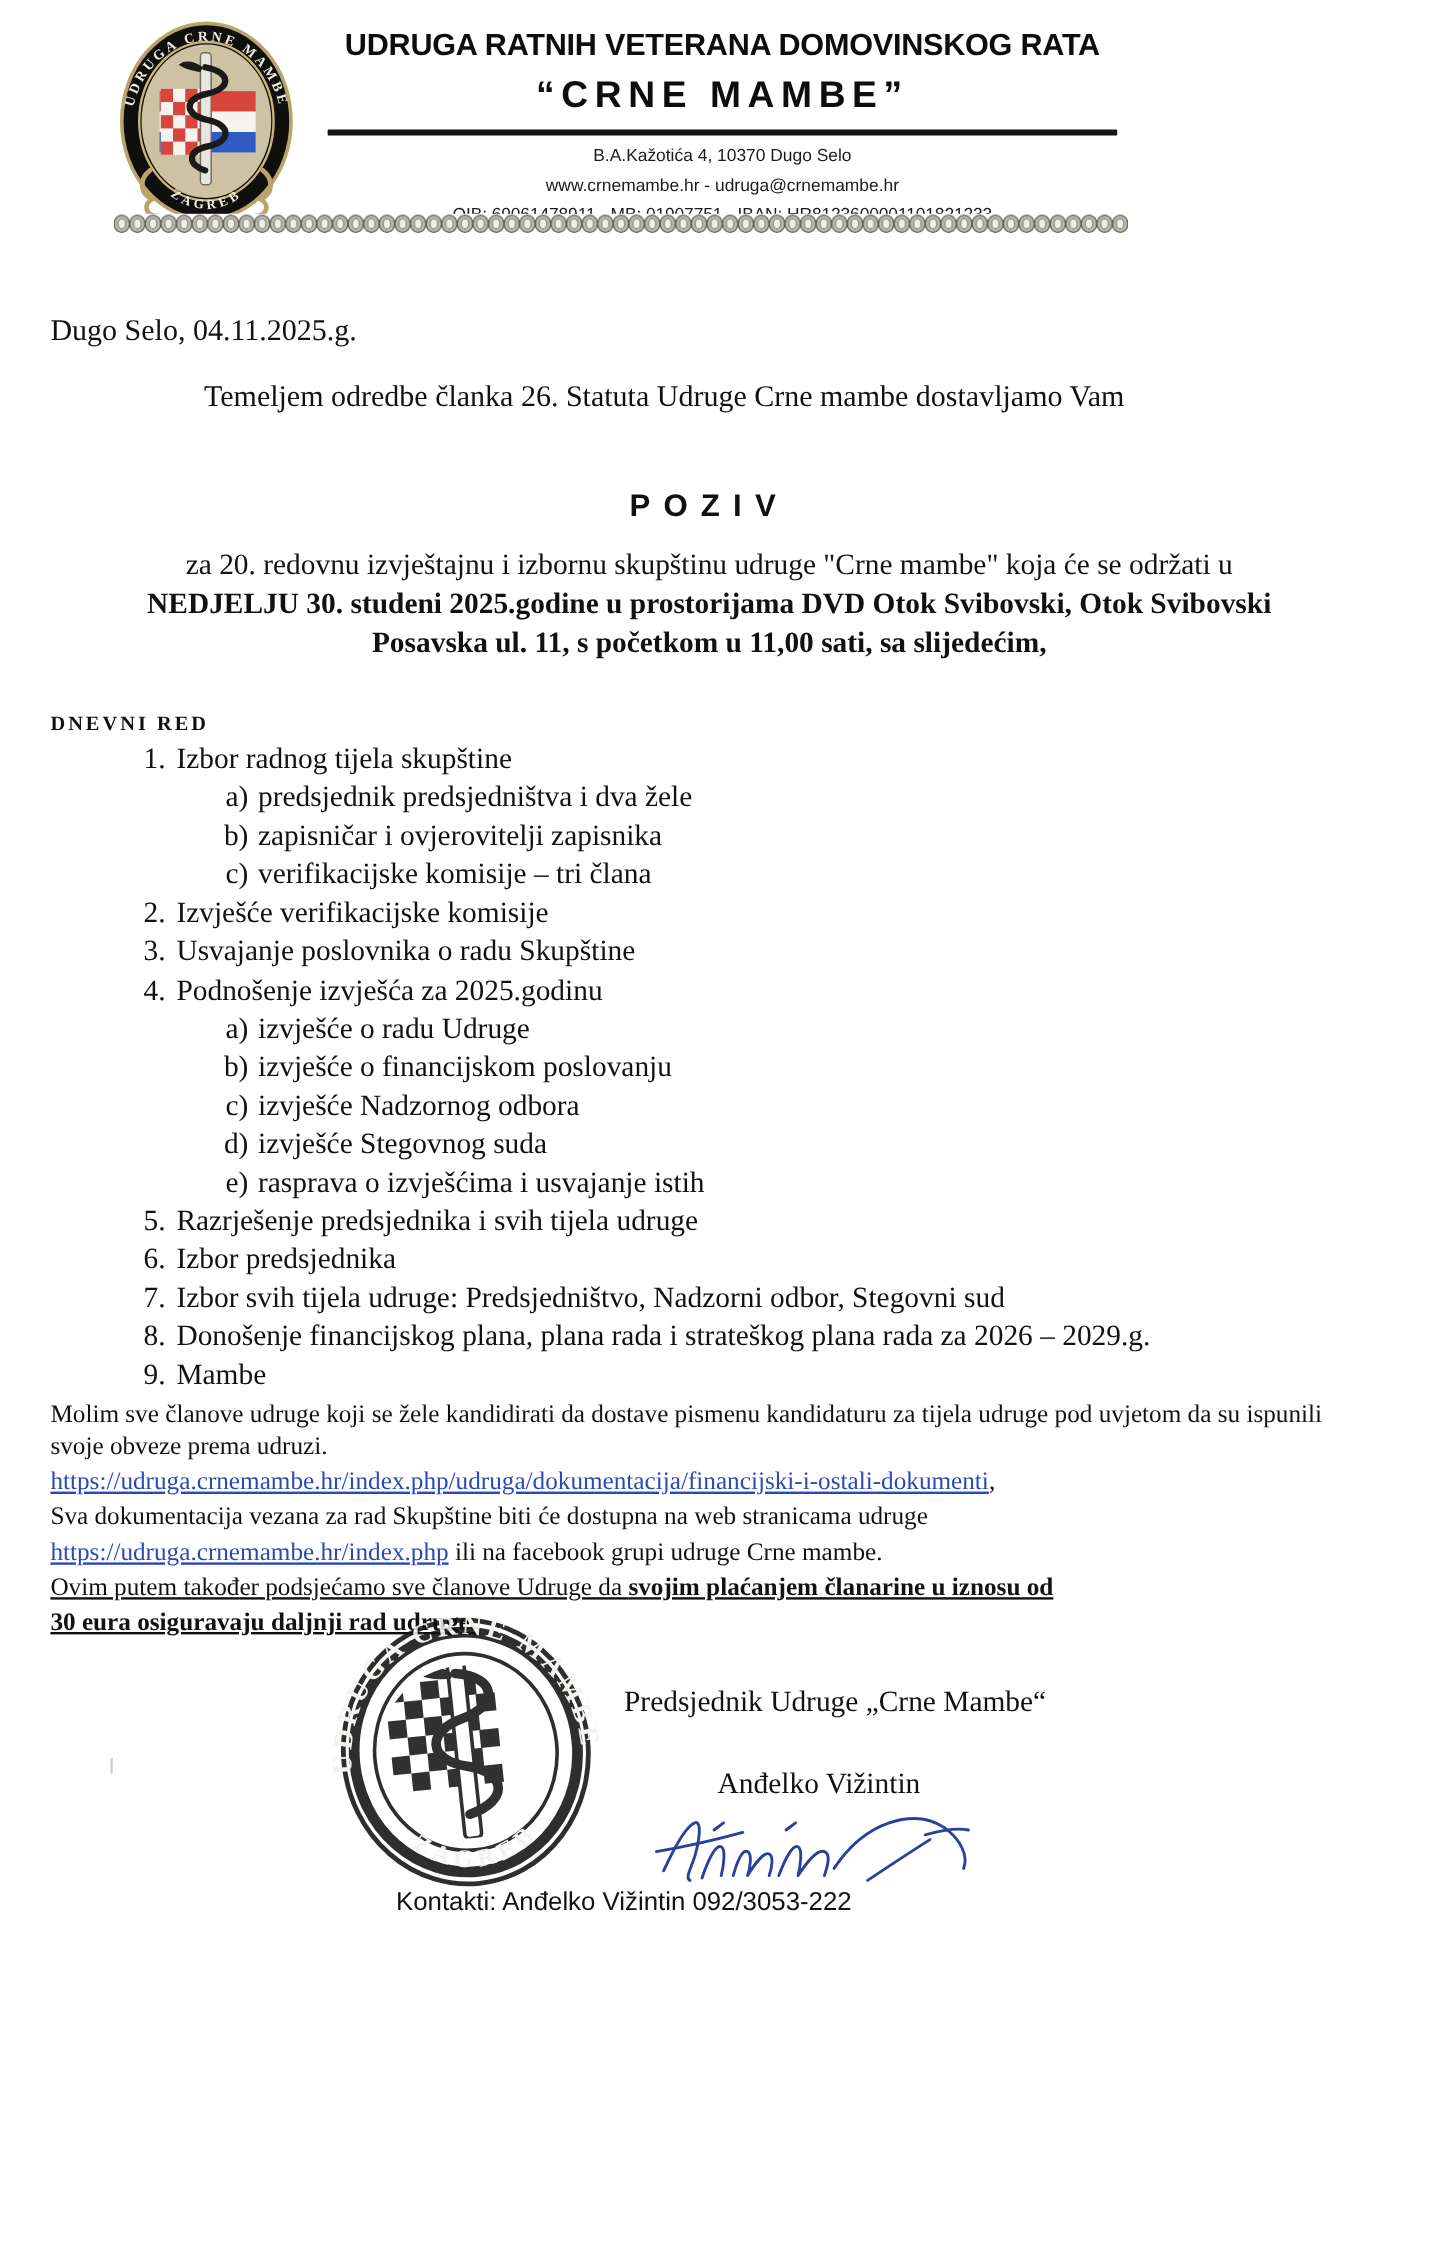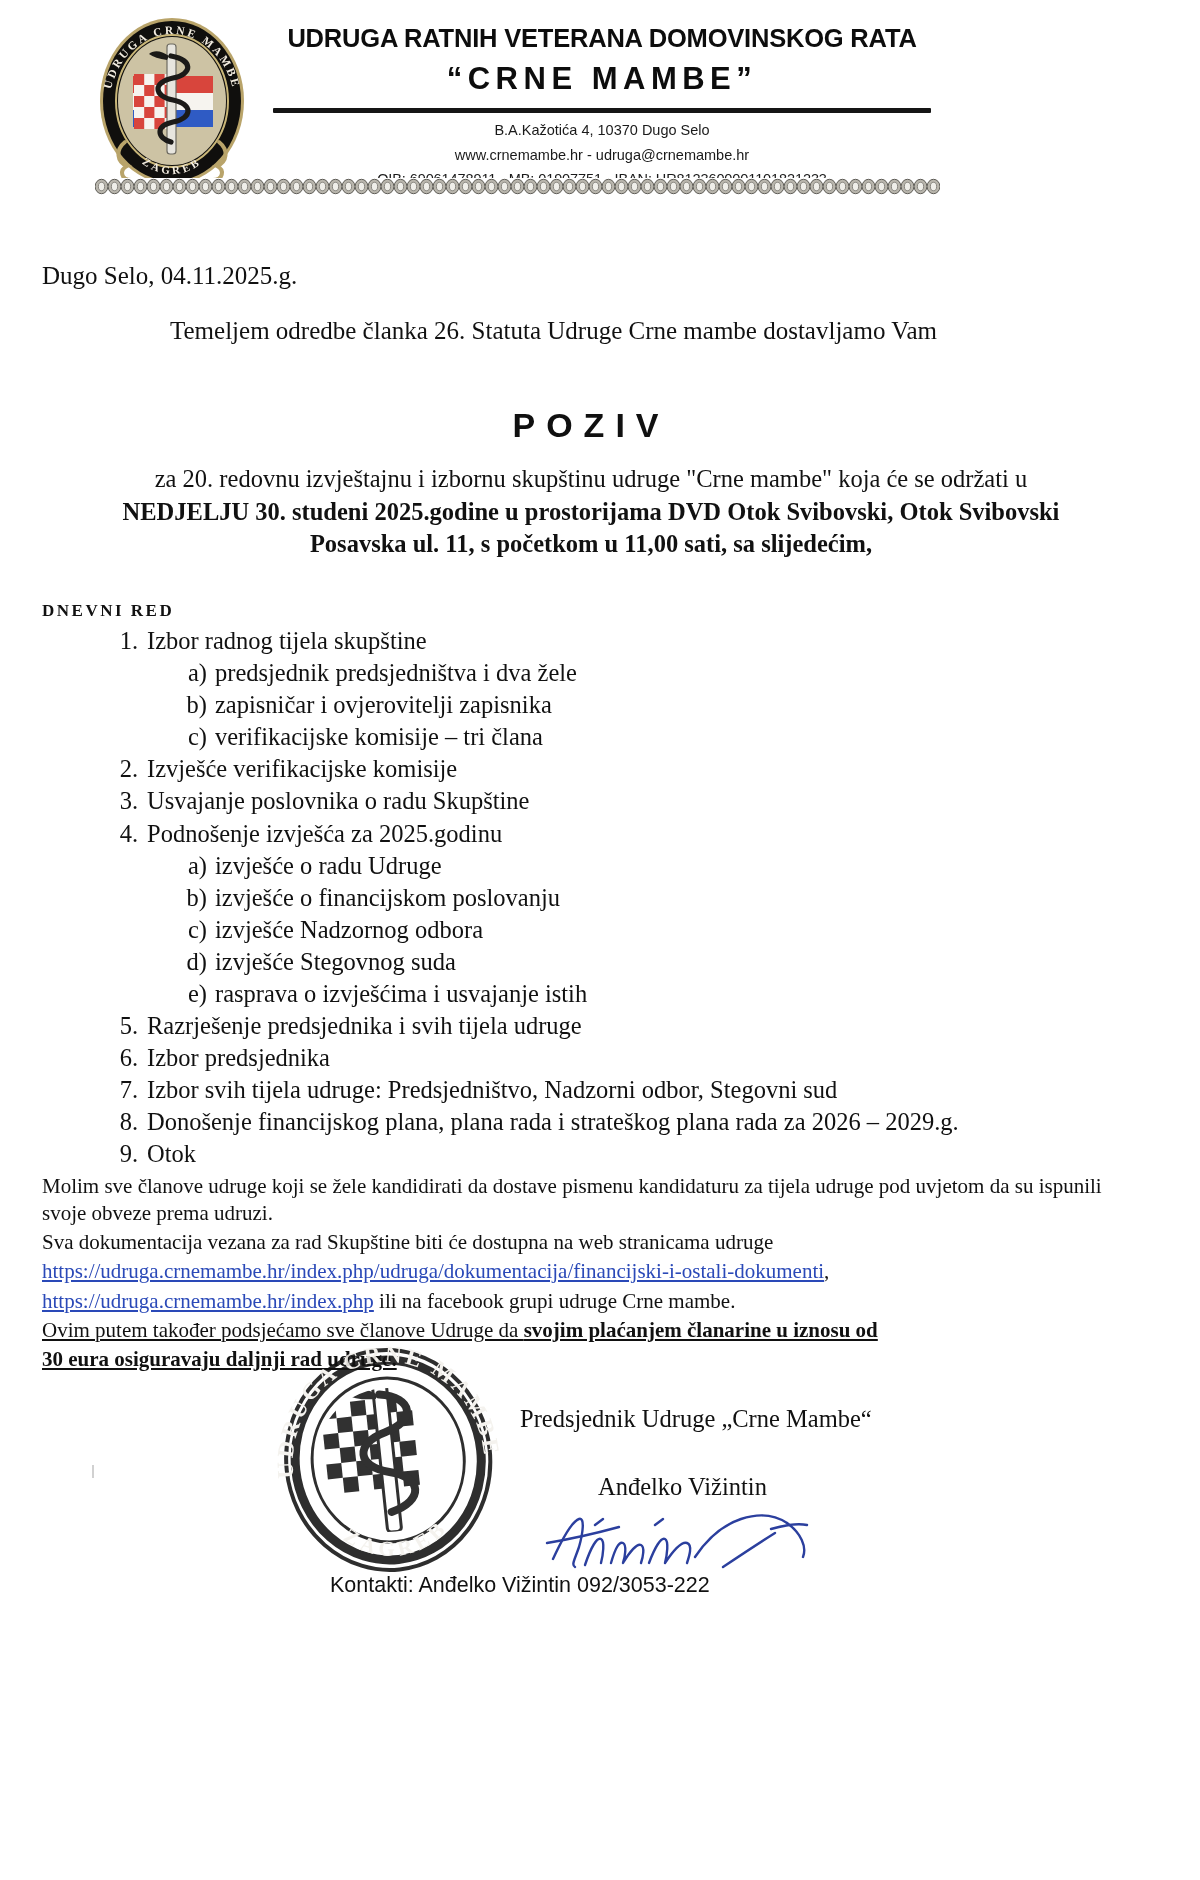--- a/index.html
+++ b/index.html
@@ -94,21 +94,21 @@
   .intro {
     font-size: 25px;
     margin-top: 24px;
     padding-left: 128px;
     line-height: 1.25;
   }
   .poziv-title {
     text-align: center;
     font-family: "Liberation Sans", sans-serif;
     font-weight: bold;
-    font-size: 34px;
+    font-size: 26px;
     letter-spacing: 11px;
     margin-top: 60px;
     color: #101010;
   }
   .subtitle-block {
     text-align: center;
     font-size: 24.5px;
     margin-top: 18px;
     line-height: 1.33;
   }
@@ -325,31 +325,31 @@
             <li><span class="lt">a)</span><span>izvješće o radu Udruge</span></li>
             <li><span class="lt">b)</span><span>izvješće o financijskom poslovanju</span></li>
             <li><span class="lt">c)</span><span>izvješće Nadzornog odbora</span></li>
             <li><span class="lt">d)</span><span>izvješće Stegovnog suda</span></li>
             <li><span class="lt">e)</span><span>rasprava o izvješćima i usvajanje istih</span></li>
           </ul></li>
         <li><span class="num">5.</span><span>Razrješenje predsjednika i svih tijela udruge</span></li>
         <li><span class="num">6.</span><span>Izbor predsjednika</span></li>
         <li><span class="num">7.</span><span>Izbor svih tijela udruge: Predsjedništvo, Nadzorni odbor, Stegovni sud</span></li>
         <li><span class="num">8.</span><span>Donošenje financijskog plana, plana rada i strateškog plana rada za 2026 – 2029.g.</span></li>
-        <li><span class="num">9.</span><span>Otok</span></li>
+        <li><span class="num">9.</span><span>Mambe</span></li>
       </ol>
 
     <div class="para">Molim sve članove udruge koji se žele kandidirati da dostave pismenu kandidaturu za tijela udruge pod uvjetom da su ispunili svoje obveze prema udruzi.</div>
+
+    <div class="para">
+      <span class="link">https://udruga.crnemambe.hr/index.php/udruga/dokumentacija/financijski-i-ostali-dokumenti</span><span>,</span>
+    </div>
 
     <div class="para justify">
       <span>Sva dokumentacija vezana za rad Skupštine biti će dostupna na web stranicama udruge</span>
-    </div>
-
-    <div class="para">
-      <span class="link">https://udruga.crnemambe.hr/index.php/udruga/dokumentacija/financijski-i-ostali-dokumenti</span><span>,</span>
     </div>
 
     <div class="para">
       <span class="link">https://udruga.crnemambe.hr/index.php</span><span> ili na facebook grupi udruge Crne mambe.</span>
     </div>
 
     <div class="para u-line">
       <span>Ovim putem također podsjećamo sve članove Udruge da </span><span class="bold">svojim plaćanjem članarine u iznosu od</span>
     </div>
     <div class="para u-line bold">30 eura osiguravaju daljnji rad udruge.</div>

